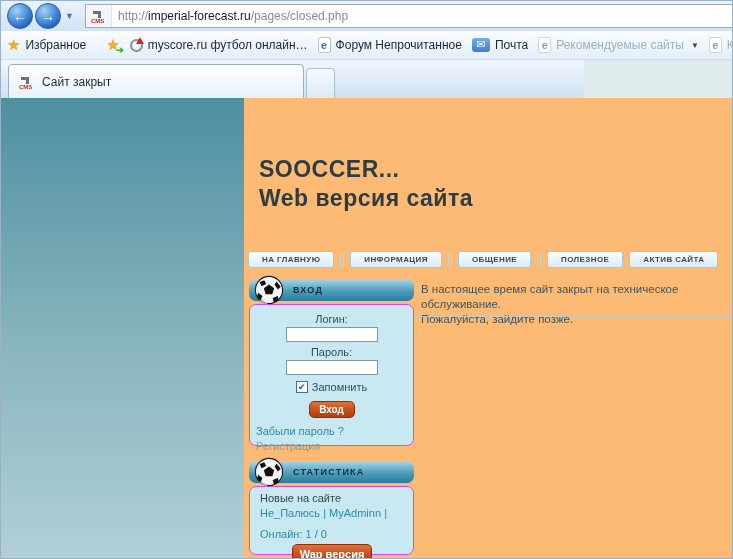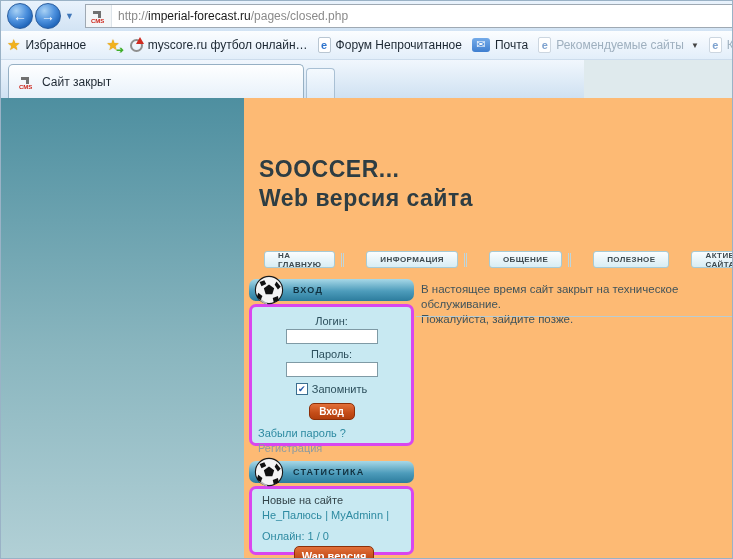--- a/index.html
+++ b/index.html
@@ -60,32 +60,32 @@
   .page-bg { position:absolute; left:0; top:97px; width:243px; height:462px;
     background:linear-gradient(#4e8fa0, #8ab6bf 55%, #b2d0d6); }
   .content { position:absolute; left:243px; top:97px; right:0; bottom:0; background:#fdba74; }
 
   .site-title { position:absolute; left:15px; top:57px; font-size:23px; font-weight:bold;
     color:#2e3d43; letter-spacing:0.5px; line-height:29px; }
 
   .nav-row { position:absolute; left:4px; top:153px; display:flex; align-items:center; gap:6px; }
   .nav-btn { height:17px; padding:0 13px; border:1px solid #a6cbd6; border-radius:3px;
     background:linear-gradient(#fbfdfe, #d8edf4); font-size:8px; font-weight:bold;
-    letter-spacing:0.4px; color:#3d4a50; display:flex; align-items:center; cursor:pointer;margin-left:16px; }
+    letter-spacing:0.4px; color:#3d4a50; display:flex; align-items:center; cursor:pointer; }
   .nav-sep { height:14px; width:4px; border-left:1px solid #bcd6de; border-right:1px solid #bcd6de; }
 
   
   .box { position:absolute; left:5px; width:165px; }
   .box-login { top:181px; }
   .box-stats { top:363px; }
   .box-header { position:relative; height:22px; border-radius:7px; padding-left:44px;
     background:linear-gradient(#a7d8e7, #4d9cbb 55%, #2c7c9d);
     display:flex; align-items:center; font-size:9px; font-weight:bold; color:#10303f; letter-spacing:1.2px; }
   .ball { position:absolute; left:5px; top:-4px; width:30px; height:30px; }
-  .box-body { margin-top:3px; background:#c8e9f2; border-radius:7px; border:3px solid #d946ef; }
+  .box-body { margin-top:3px; background:#c8e9f2; border-radius:7px; border:1px solid #d946ef; }
   .box-login .box-body { height:142px; padding-top:8px; }
   .form-label { text-align:center; font-size:11px; color:#2c4f5c; }
   .form-input { display:block; margin:2px auto 4px; width:92px; height:15px;
     border:1px solid #7f9aa5; background:#fff; font-size:11px; padding:0 3px; }
   .remember-row { display:flex; align-items:center; justify-content:center; gap:4px; margin-top:6px;
     font-size:11px; color:#2c4f5c; }
   .cb { width:12px; height:12px; background:#fff; border:1px solid #3b6e8f; font-size:9px;
     line-height:11px; text-align:center; color:#2458a8; cursor:pointer; }
   .btn-orange { background:linear-gradient(#e2703a, #c44c17 60%, #b23f0e); border:1px solid #8c2f08;
     color:#fff; font-weight:bold; border-radius:5px; cursor:pointer; font-family:"Liberation Sans",sans-serif; }

